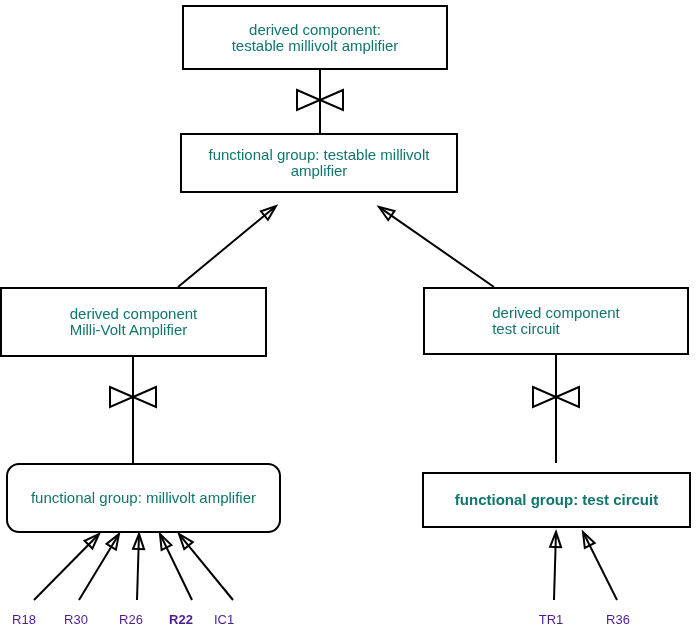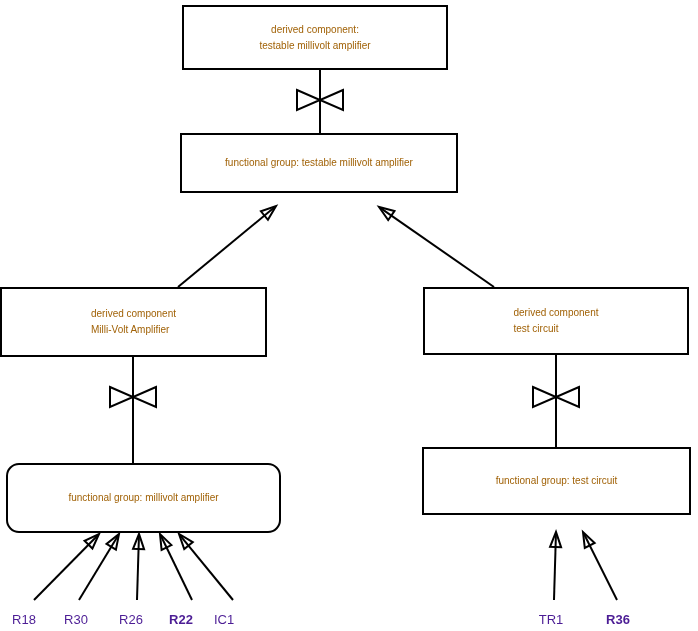--- a/index.html
+++ b/index.html
@@ -28,23 +28,23 @@
     position: absolute;
     box-sizing: border-box;
     border: 2px solid #000000;
     background: #ffffff;
     display: flex;
     align-items: center;
     justify-content: center;
   }
   .node-label {
     font-family: "Liberation Sans", sans-serif;
-    font-size: 10px;
+    font-size: 15px;
     line-height: 16px;
-    color: #a16207;
+    color: #0f766e;
     white-space: pre-line;
     text-align: center;
   }
   .node-label.left-align {
     text-align: left;
   }
   .leaf-label {
     position: absolute;
     font-family: "Liberation Sans", sans-serif;
     font-size: 13px;
@@ -129,27 +129,27 @@
         <div class="node-label left-align">derived component
 Milli-Volt Amplifier</div>
       </div>
       <div class="node-box" style="left: 423px; top: 287px; width: 266px; height: 68px;">
         <div class="node-label left-align">derived component
 test circuit</div>
       </div>
       <div class="node-box" style="left: 6px; top: 463px; width: 275px; height: 70px; border-radius: 13px;">
         <div class="node-label">functional group: millivolt amplifier</div>
       </div>
-      <div class="node-box" style="left: 422px; top: 447px; width: 269px; height: 68px;">
+      <div class="node-box" style="left: 422px; top: 472px; width: 269px; height: 56px; font-weight: bold;">
         <div class="node-label">functional group: test circuit</div>
       </div>
     </div>
   <div id="leaf-labels-layer">
       <div class="leaf-label" style="left: 24px; top: 612px;">R18</div>
       <div class="leaf-label" style="left: 76px; top: 612px;">R30</div>
       <div class="leaf-label" style="left: 131px; top: 612px; text-align: right;">R26</div>
       <div class="leaf-label" style="left: 181px; top: 612px; font-weight: bold;">R22</div>
       <div class="leaf-label" style="left: 224px; top: 612px;">IC1</div>
       <div class="leaf-label" style="left: 551px; top: 612px; text-align: right;">TR1</div>
-      <div class="leaf-label" style="left: 618px; top: 612px; font-weight: bold;">R36</div>
+      <div class="leaf-label" style="left: 618px; top: 612px;">R36</div>
     </div>
 
 </div>
 
 </body></html>

